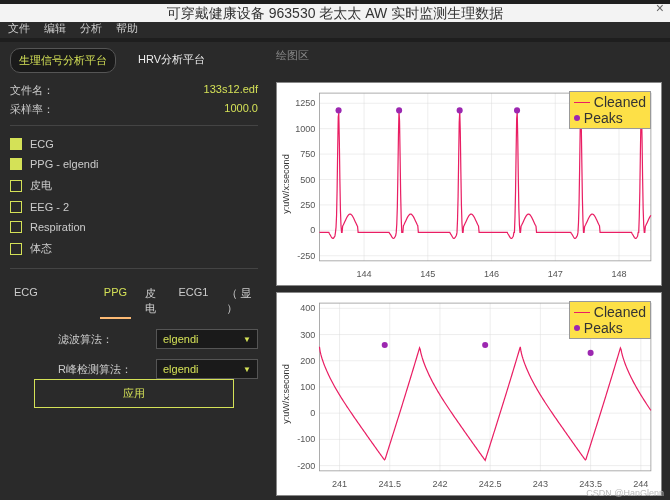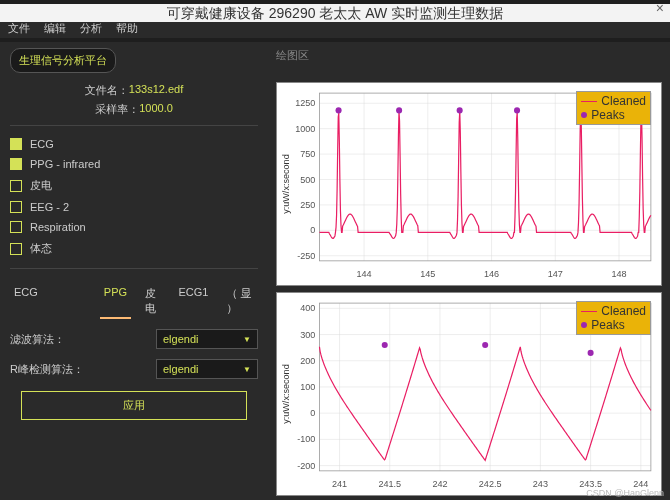--- a/index.html
+++ b/index.html
@@ -6,83 +6,84 @@
 body { width: 670px; height: 500px; background: #1e1e1e; font-family: "Microsoft YaHei", Arial, sans-serif; color: #ccc; font-size: 11px; overflow: hidden; position: relative; }
 .window-title { position: absolute; top: 4px; left: 0; right: 0; text-align: center; color: #333; font-size: 14px; background: #f3f3f3; height: 18px; line-height: 18px; z-index: 1; }
 .close-x { position: absolute; top: 0; right: 6px; color: #666; font-size: 14px; z-index: 2; cursor: pointer; }
 .menubar { position: absolute; top: 18px; left: 0; right: 0; height: 20px; background: #2a2a2a; display: flex; align-items: center; padding-left: 8px; gap: 14px; font-size: 11px; }
 .menubar span { color: #ccc; cursor: pointer; }
 .content { position: absolute; top: 42px; left: 0; right: 0; bottom: 0; display: flex; }
 .sidebar { width: 268px; background: #2a2a2a; display: flex; flex-direction: column; padding: 6px 10px; }
 .tabs-top { display: flex; gap: 14px; margin-bottom: 8px; font-size: 11px; }
 .tab-top { padding: 4px 8px; color: #eee; cursor: pointer; text-align: right; }
 .tab-top.active { background: #1a1a1a; border: 1px solid #555; border-radius: 10px; color: #d4e157; }
-.info-row { display: flex; justify-content: center; padding: 2px 0; font-size: 11px; }
+.info-row { display: flex; justify-content: space-between; padding: 2px 0; font-size: 11px; }
 .info-row .val { color: #d4e157; }
 .divider { height: 1px; background: #444; margin: 6px 0; }
 .check-list { display: flex; flex-direction: column; gap: 8px; margin: 6px 0; }
 .check-item { display: flex; align-items: center; gap: 8px; cursor: pointer; }
 .check-box { width: 12px; height: 12px; border: 1px solid #d4e157; display: inline-block; }
 .check-box.checked { background: #d4e157; }
 .bottom-tabs { display: flex; gap: 10px; margin-top: 8px; font-size: 11px; }
 .bottom-tab { padding: 3px 4px; cursor: pointer; color: #ccc; }
 .bottom-tab.active { color: #d4e157; border-bottom: 2px solid #fdba74; margin-left: 48px; }
-.algo-row { display: flex; align-items: center; justify-content: space-between; margin-top: 10px; font-size: 11px; }
+.algo-row { display: flex; align-items: center; justify-content: space-between; margin-top: 10px; font-size: 11px; margin-left: 48px; }
 .select-box { background: #1a1a1a; border: 1px solid #555; color: #d4e157; padding: 3px 6px; width: 102px; display: flex; justify-content: space-between; align-items: center; cursor: pointer; }
 .select-box .arrow { font-size: 8px; }
-.apply-btn { margin-top: 12px; border: 1px solid #d4e157; color: #d4e157; background: transparent; padding: 6px 0; text-align: center; cursor: pointer; width: 226px; align-self: center; }
+.apply-btn { border: 1px solid #d4e157; color: #d4e157; background: transparent; padding: 6px 0; text-align: center; cursor: pointer; width: 200px; align-self: center; }
 .main { flex: 1; background: #2a2a2a; padding: 6px 8px; display: flex; flex-direction: column; }
 .main-title { color: #888; font-size: 11px; margin-bottom: 19px; }
 .chart { background: #fff; border: 1px solid #888; flex: 1; margin-bottom: 6px; position: relative; }
 .chart svg { width: 100%; height: 100%; display: block; }
-.legend { position: absolute; top: 8px; right: 10px; background: #eab308; border: 1px solid #999; padding: 2px 4px; font-size: 12px; color: #333; }
+.legend { position: absolute; top: 8px; right: 10px; background: #fde047; border: 1px solid #999; padding: 2px 4px; font-size: 14px; color: #333; }
 .legend-row { display: flex; align-items: center; gap: 4px; }
 .legend-line { width: 16px; height: 0; border-top: 1.5px solid #e91e63; }
 .legend-dot { width: 6px; height: 6px; background: #9c27b0; border-radius: 50%; }
 .watermark { position: absolute; bottom: 2px; right: 6px; color: #bbb; font-size: 9px; margin-left: 14px; }
 .axis-text { font-size: 9px; fill: #555; }
 .ylabel { font-size: 9px; fill: #333; }
 </style>
 </head>
 <body>
 
-<div class="window-title">可穿戴健康设备 296290 老太太 AW 实时监测生理数据</div>
+<div class="window-title">可穿戴健康设备 963530 老太太 AW 实时监测生理数据</div>
 <div class="close-x">×</div>
 
 <div class="menubar">
   <span>文件</span>
   <span>编辑</span>
   <span>分析</span>
   <span>帮助</span>
 </div>
 
 <div class="content">
   <div class="sidebar">
     <div class="tabs-top">
       <div class="tab-top active">生理信号分析平台</div>
+      <div class="tab-top">HRV分析平台</div>
     </div>
 
     <div class="info-row">
         <span>文件名：</span>
         <span class="val">133s12.edf</span>
       </div>
     <div class="info-row">
         <span>采样率：</span>
         <span class="val">1000.0</span>
       </div>
     <div class="divider"></div>
 
     <div class="check-list">
       <div class="check-item">
           <span class="check-box checked"></span>
           <span>ECG</span>
         </div>
       <div class="check-item">
           <span class="check-box checked"></span>
-          <span>PPG - infrared</span>
+          <span>PPG - elgendi</span>
         </div>
       <div class="check-item">
           <span class="check-box"></span>
           <span>皮电</span>
         </div>
       <div class="check-item">
           <span class="check-box"></span>
           <span>EEG - 2</span>
         </div>
       <div class="check-item">

